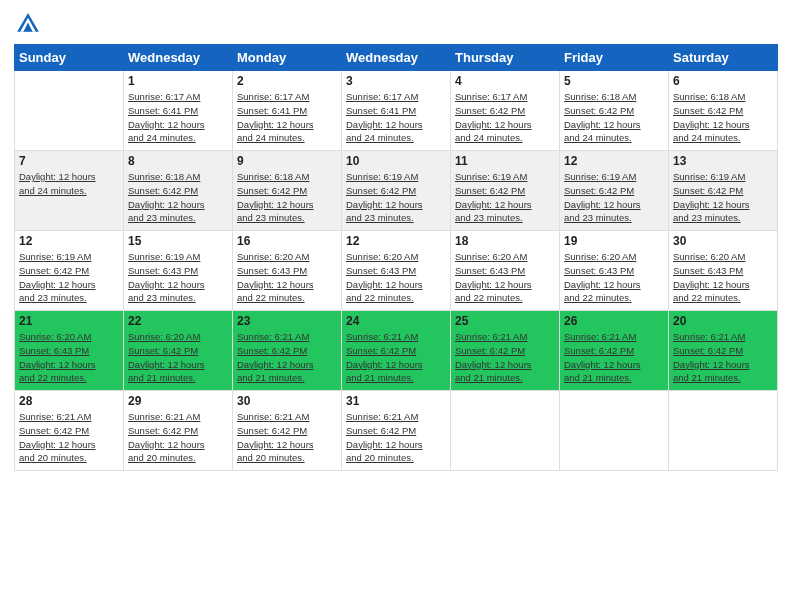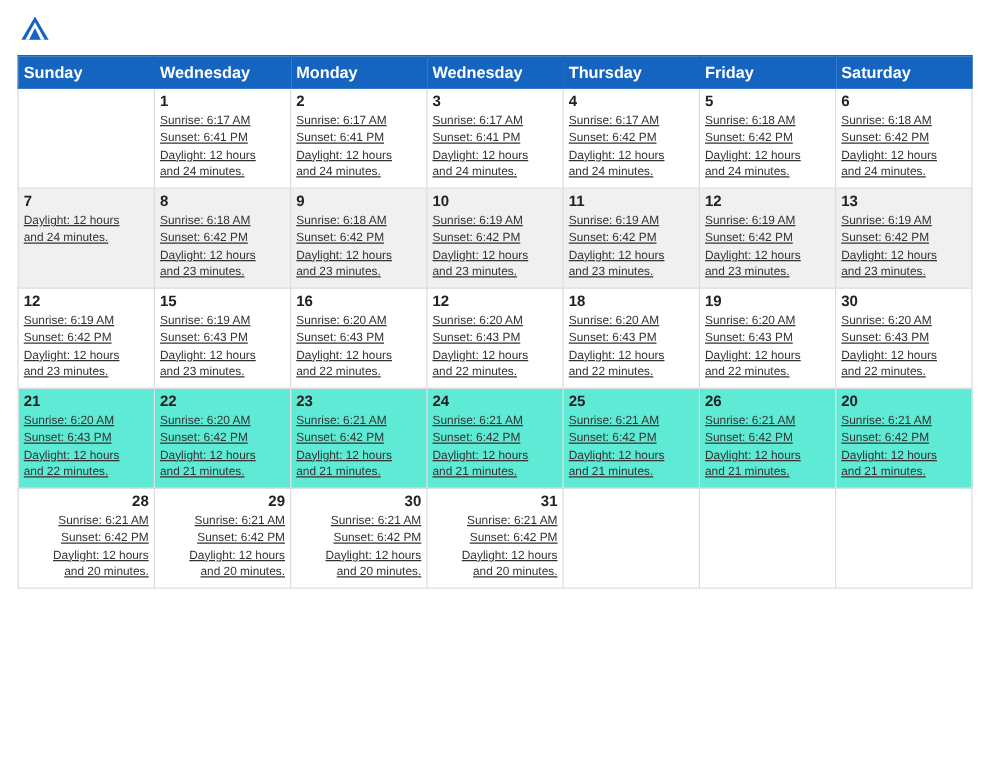--- a/index.html
+++ b/index.html
@@ -97,22 +97,22 @@
       font-size: 9.5px;
       text-decoration: underline;
     }
     .empty-cell {
       background: #f9f9f9;
     }
     
     .row-week1 td { background: #fff; }
     .row-week2 td { background: #f0f0f0; }
     .row-week3 td { background: #fff; }
-    .row-week4 td { background: #5eead4; }
-    .row-week5 td { background: #fff; text-align: right; }
+    .row-week4 td { background: #22c55e; }
+    .row-week5 td { background: #fff; }
   </style>
 </head>
 <body>
 
 <div class="page">
   <div class="header">
     <div class="logo">
       <svg class="logo-icon" viewBox="0 0 36 36">
         <polygon points="18,4 32,28 4,28" fill="#1565c0"></polygon>
         <polygon points="18,10 28,28 8,28" fill="#fff"></polygon>

